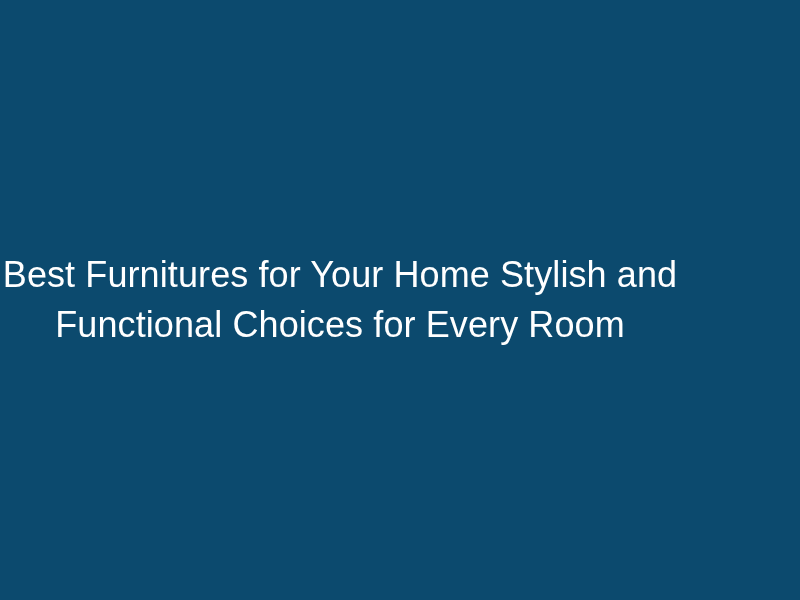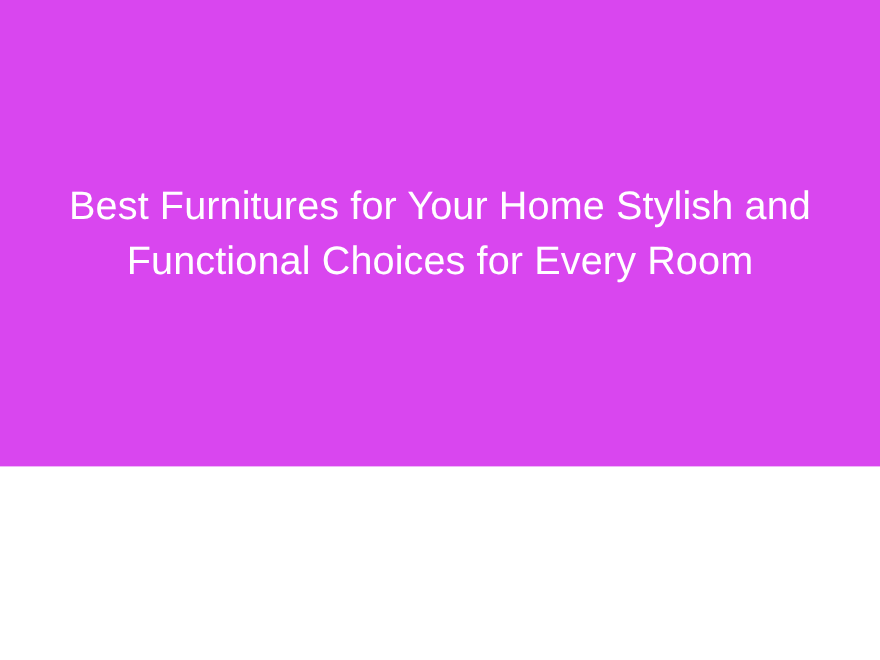--- a/index.html
+++ b/index.html
@@ -12,25 +12,24 @@
     width: 800px;
     height: 600px;
     overflow: hidden;
     font-family: "Liberation Sans", sans-serif;
   }
 
   .banner {
     position: relative;
     box-sizing: border-box;
     width: 800px;
-    height: 424px;
-    background-color: #d946ef;
+    height: 600px;
+    background-color: #0c4a6e;
     display: flex;
     align-items: center;
-    justify-content: center;
     overflow: hidden;
   }
 
   .banner-inner {
     width: 680px;
     display: block;
     text-align: center;
   }
 
   .banner-title {

